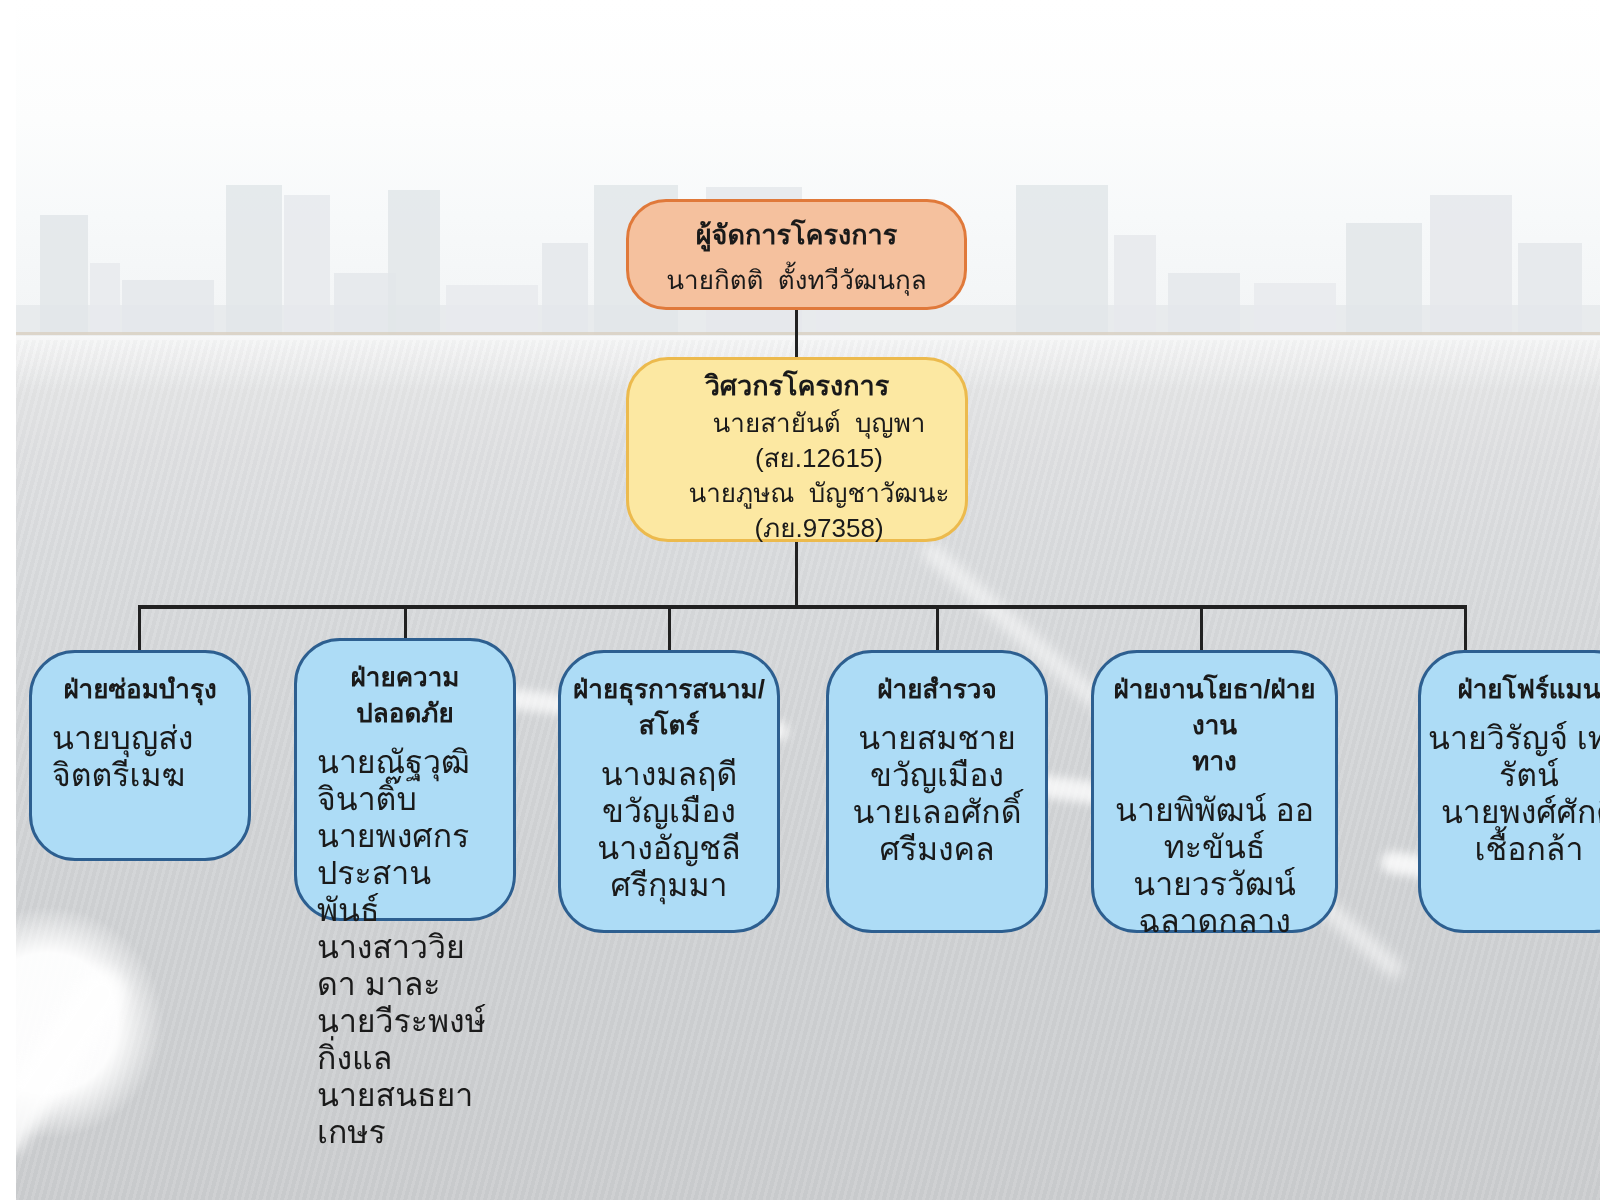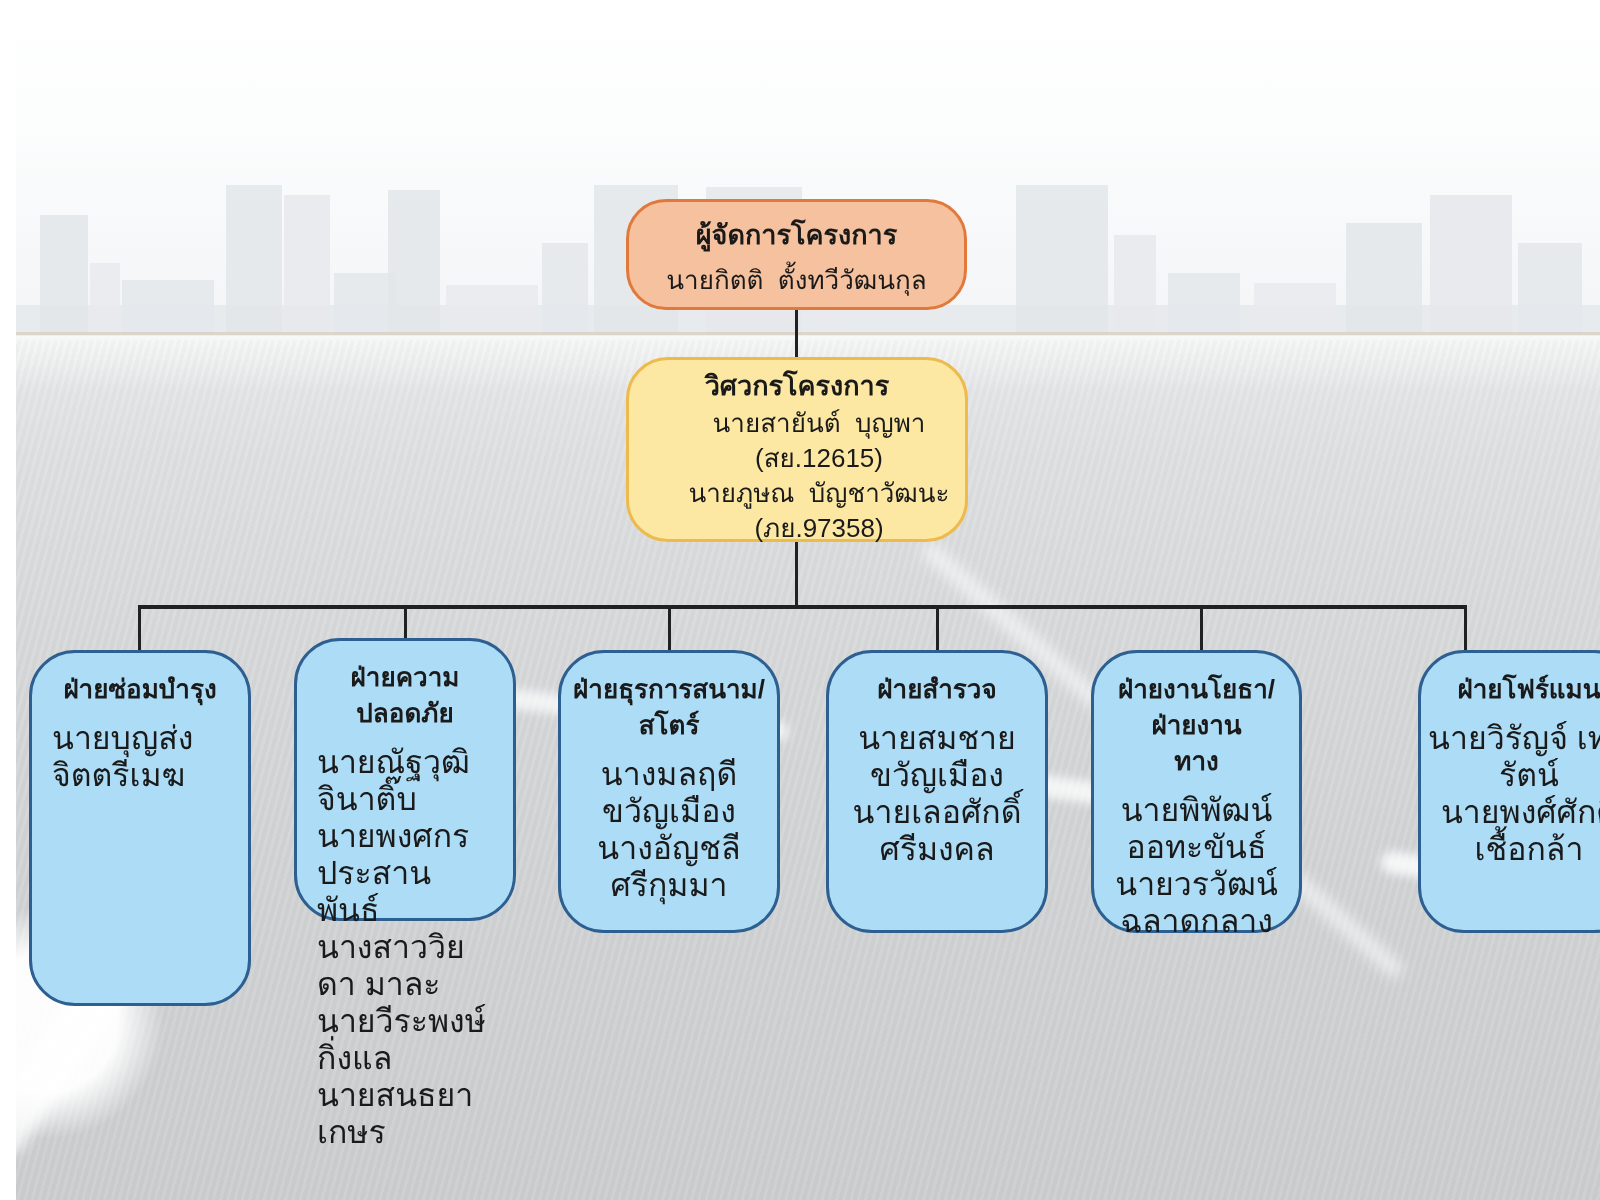--- a/index.html
+++ b/index.html
@@ -100,21 +100,21 @@
   <div class="node node-engineer" style="left:626px;top:357px;width:342px;height:185px">
     <div class="eng-title t">วิศวกรโครงการ</div>
     <div class="eng-lines">
       <div class="eng-line t">นายสายันต์  บุญพา</div>
       <div class="eng-line t">(สย.12615)</div>
       <div class="eng-line t">นายภูษณ  บัญชาวัฒนะ</div>
       <div class="eng-line t">(ภย.97358)</div>
     </div>
   </div>
 
-  <div class="node node-dept" style="left:29px;top:650px;width:222px;height:356px">
+  <div class="node node-dept" style="left:29px;top:650px;width:222px;height:211px">
     <div class="dept-title t">ฝ่ายซ่อมบำรุง</div>
     <div class="dept-members members-left">
       <div class="t">นายบุญส่ง จิตตรีเมฆ</div>
     </div>
   </div>
 
   <div class="node node-dept" style="left:294px;top:638px;width:222px;height:283px">
     <div class="dept-title t">ฝ่ายความปลอดภัย</div>
     <div class="dept-members members-left">
       <div class="t">นายณัฐวุฒิ จินาติ๊บ</div>
@@ -134,21 +134,21 @@
   </div>
 
   <div class="node node-dept" style="left:826px;top:650px;width:222px;height:283px">
     <div class="dept-title t">ฝ่ายสำรวจ</div>
     <div class="dept-members members-center" style="padding:0 8px">
       <div class="t">นายสมชาย ขวัญเมือง</div>
       <div class="t">นายเลอศักดิ์ ศรีมงคล</div>
     </div>
   </div>
 
-  <div class="node node-dept" style="left:1091px;top:650px;width:211px;height:283px">
+  <div class="node node-dept" style="left:1091px;top:650px;width:247px;height:283px">
     <div class="dept-title t" style="padding:0 2px">ฝ่ายงานโยธา/ฝ่ายงาน
 ทาง</div>
     <div class="dept-members members-center" style="padding:0 6px">
       <div class="t">นายพิพัฒน์ ออทะขันธ์</div>
       <div class="t">นายวรวัฒน์ ฉลาดกลาง</div>
     </div>
   </div>
 
   <div class="node node-dept" style="left:1418px;top:650px;width:222px;height:283px">
     <div class="dept-title t">ฝ่ายโฟร์แมน</div>

